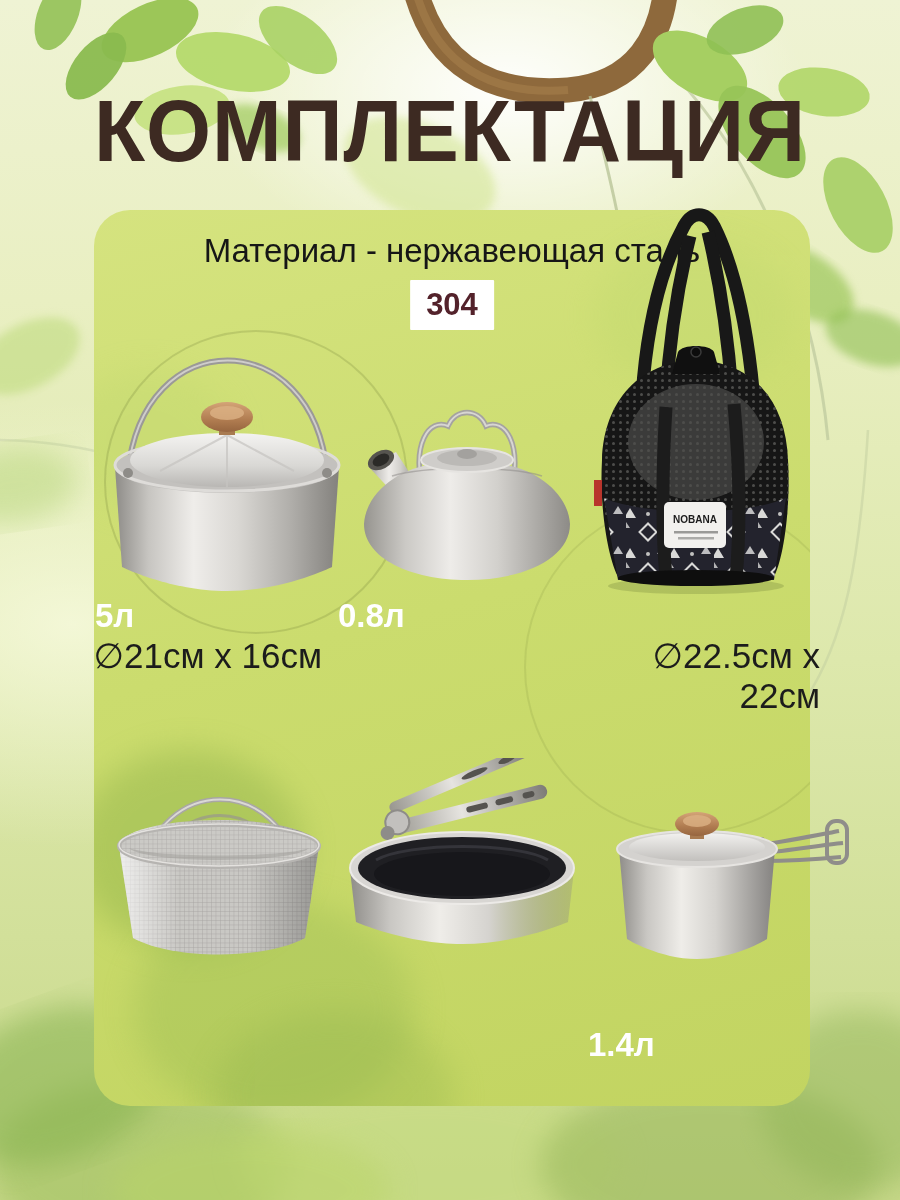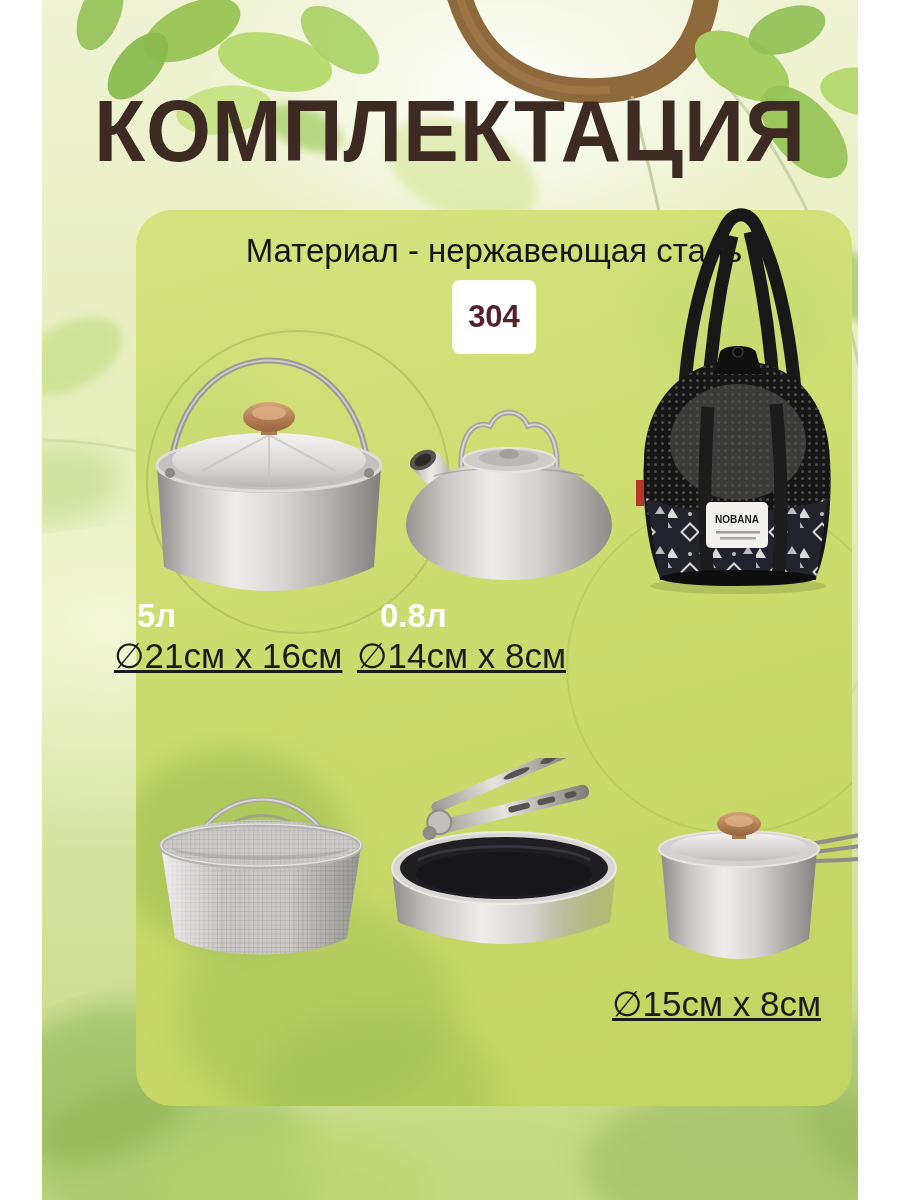--- a/index.html
+++ b/index.html
@@ -1,17 +1,17 @@
 <!DOCTYPE html>
 <html><head>
 <meta charset="utf-8">
 <style>
   html,body{margin:0;padding:0;background:#fff;}
   body{display:flex;justify-content:center;font-family:"Liberation Sans",sans-serif;}
-  .stage{position:relative;width:816px;height:1200px;overflow:hidden;
+  .stage{position:relative;width:900px;height:1200px;overflow:hidden;
     background:
       radial-gradient(ellipse 430px 250px at 56% 90px, rgba(255,255,255,.95), rgba(255,255,255,0) 70%),
       radial-gradient(ellipse 520px 320px at 8% 52%, rgba(250,252,228,.75), rgba(250,252,228,0) 70%),
       linear-gradient(180deg,#eff3d4 0%,#e9efc2 25%,#dde8ac 55%,#d2e09a 78%,#c7d889 100%);}
   .bg-decor{position:absolute;left:0;top:0;}
   .title{position:absolute;left:0;top:80px;width:100%;margin:0;text-align:center;
     font-size:88px;font-weight:bold;color:#3d2a22;letter-spacing:1px;
     transform:scaleX(.95);transform-origin:center;}
   .panel{position:absolute;left:94px;top:210px;width:716px;height:896px;border-radius:36px;
     background:linear-gradient(165deg,#d5e37f 0%,#cbdc6e 45%,#c2d461 100%);}
@@ -20,30 +20,30 @@
   .c1{left:10px;top:120px;width:300px;height:300px;border:2px solid rgba(104,118,48,.22);}
   .c2{left:430px;top:290px;width:330px;height:330px;border:2px solid rgba(104,118,48,.14);}
   .blob{position:absolute;border-radius:50%;filter:blur(16px);}
   .b1{left:-20px;top:540px;width:230px;height:200px;background:#85ab44;opacity:.38;}
   .b2{left:40px;top:690px;width:280px;height:220px;background:#93b750;opacity:.33;}
   .b3{left:500px;top:30px;width:200px;height:150px;background:#bcd66c;opacity:.28;}
   .b4{left:120px;top:800px;width:240px;height:170px;background:#8fb24c;opacity:.3;}
   .b5{left:-30px;top:160px;width:170px;height:140px;background:#b9d46c;opacity:.25;}
   .subtitle{position:absolute;left:0;right:0;top:22px;text-align:center;font-size:33px;color:#161616;}
   .badge{position:absolute;left:50%;top:70px;transform:translateX(-50%);background:#ffffff;
-    border-radius:8px;padding:19px 16px;font-size:31px;font-weight:bold;color:#53222b;}
+    border-radius:1px;padding:7px 16px;font-size:31px;font-weight:bold;color:#53222b;}
   .prod{position:absolute;}
   .pot5{left:100px;top:305px;}
   .kettle{left:352px;top:396px;}
   .bag{left:582px;top:202px;}
   .basket{left:103px;top:758px;}
   .pan{left:336px;top:758px;}
   .pot14{left:593px;top:793px;}
   .vol{position:absolute;font-size:33px;font-weight:bold;color:#ffffff;text-align:left;}
-  .dims{position:absolute;font-size:35px;color:#1c1c1c;text-align:left;text-decoration:underline;}
+  .dims{position:absolute;font-size:35px;color:#1c1c1c;text-align:right;}
   #v1{left:95px;top:597px;width:200px;}
   #d1{left:72px;top:636px;width:250px;}
   #v2{left:338px;top:597px;width:200px;}
   #d2{left:315px;top:636px;width:250px;}
   #d3{left:570px;top:636px;width:250px;}
   #d4{left:72px;top:984px;width:250px;}
   #d5{left:325px;top:984px;width:250px;}
   #d5b{left:330px;top:1028px;width:240px;font-size:33px;}
   #d6{left:570px;top:984px;width:250px;}
   #v6{left:588px;top:1026px;width:200px;}
@@ -310,16 +310,16 @@
     <ellipse cx="104" cy="54" rx="68" ry="14" fill="url(#p14l)"></ellipse>
     <ellipse cx="104" cy="56" rx="80" ry="18" fill="none" stroke="#e6e4e1" stroke-width="2"></ellipse>
     <rect x="97" y="34" width="14" height="12" fill="#a87a50"></rect>
     <ellipse cx="104" cy="31" rx="22" ry="12" fill="url(#p14w)"></ellipse>
     <ellipse cx="104" cy="28" rx="14" ry="6" fill="#dcb185" opacity=".8"></ellipse>
   </svg>
 
   <div class="vol" id="v1">5л</div>
   <div class="dims" id="d1">∅21см x 16см</div>
   <div class="vol" id="v2">0.8л</div>
-  <div class="dims" id="d2">∅14см x 8см</div>
-  <div class="dims" id="d6">∅15см x 8см</div>
+  <div class="dims" id="d3">∅22.5см x 22см</div>
+  <div class="vol" id="v6">1.4л</div>
 
 </div>
 
 </body></html>

